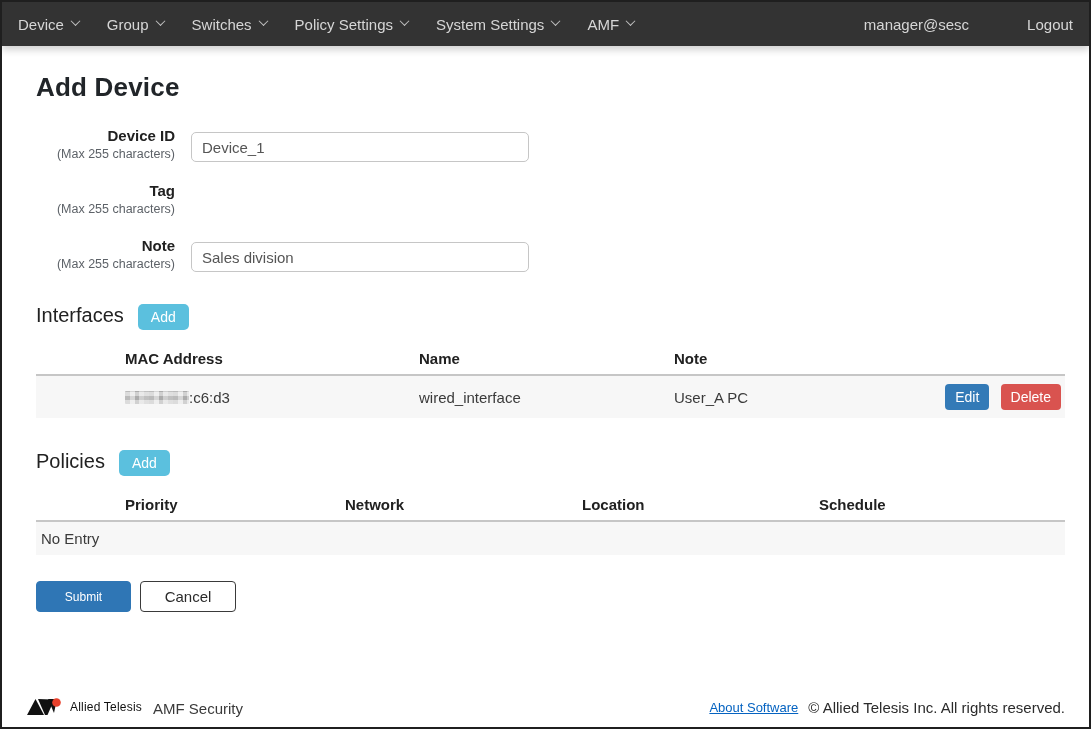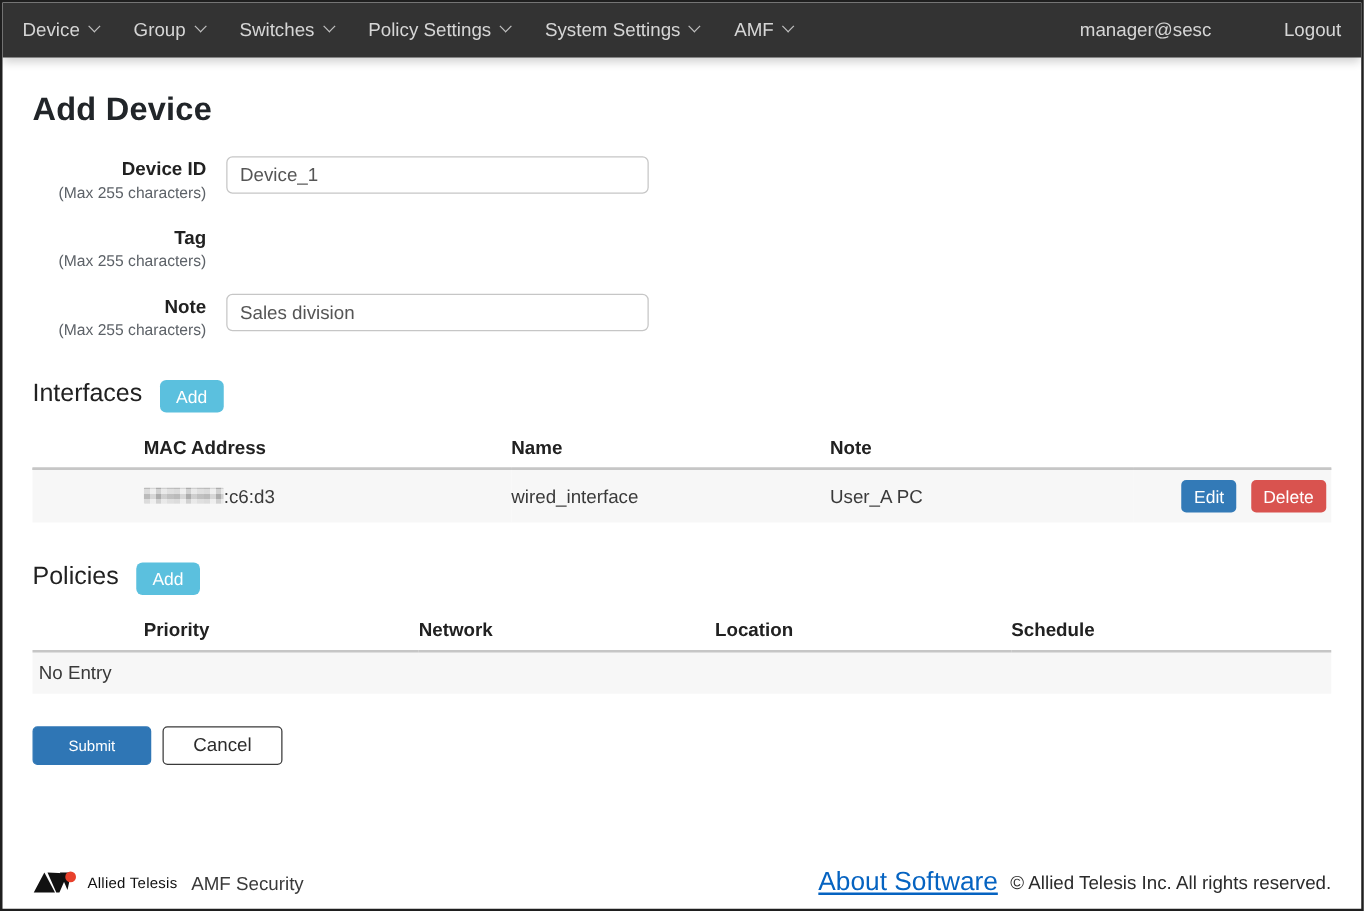--- a/index.html
+++ b/index.html
@@ -43,31 +43,31 @@
     border-bottom: 1.6px solid #c0c0c0;
     transform: rotate(45deg) translate(-1px,-1px);
     margin-left: 8px;
     margin-top: -3px;
   }
   .nav-right { margin-left: auto; display: flex; align-items: center; }
   .nav-user { color: #d6d6d6; font-size: 15px; padding: 12px 0; }
   .nav-logout { color: #d6d6d6; font-size: 15px; padding: 12px 0 12px 0; margin-left: 58px; cursor: pointer; }
 
   
-  .main { flex: 1 1 auto; padding: 0 24px; }
+  .main { flex: 1 1 auto; padding: 0 24px; margin-left: 10px; }
   .page-title {
     font-size: 26px;
     font-weight: 600;
     color: #212529;
     margin: 26px 0 22px 0;
     letter-spacing: 0.2px;
   }
 
   
-  .form-row { display: flex; align-items: flex-start; margin-bottom: 18px; }
+  .form-row { display: flex; align-items: flex-end; margin-bottom: 18px; }
   .form-label-block { width: 139px; text-align: right; padding-top: 2px; flex-shrink: 0; }
   .form-label { font-size: 15px; font-weight: 700; color: #212121; line-height: 1.25; }
   .form-hint { font-size: 12.5px; color: #5d6268; line-height: 1.3; }
   .form-input {
     margin-left: 16px;
     width: 338px;
     height: 30px;
     border: 1px solid #c6c6c6;
     border-radius: 5px;
     padding: 0 10px;
@@ -168,21 +168,21 @@
     flex-shrink: 0;
     display: flex;
     align-items: center;
     padding: 6px 24px 9px 24px;
   }
   .footer-left { display: flex; align-items: center; }
   .brand-logo { margin-right: 8px; display: inline-flex; }
   .brand-name { font-size: 12px; color: #101010; font-weight: 400; letter-spacing: 0.2px; }
   .product-name { font-size: 15px; color: #3a3a3a; margin-left: 11px; padding-top: 3px; }
   .footer-right { margin-left: auto; display: flex; align-items: center; }
-  .about-link { color: #0563c1; text-decoration: underline; font-size: 21px; cursor: pointer; }
+  .about-link { color: #0563c1; text-decoration: underline; font-size: 13px; cursor: pointer; }
   .copyright { color: #2b2b2b; font-size: 15px; margin-left: 10px; }
 </style>
 </head>
 <body>
 
 <nav class="navbar">
   <div class="nav-item">
     <span>Device</span>
     <span class="caret"></span>
   </div>

